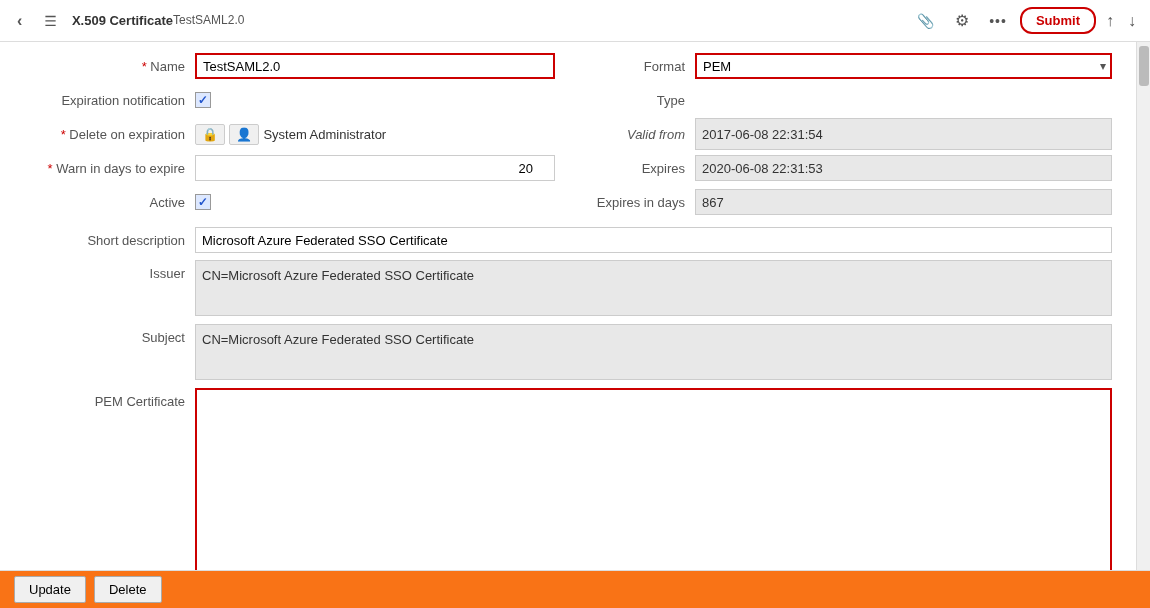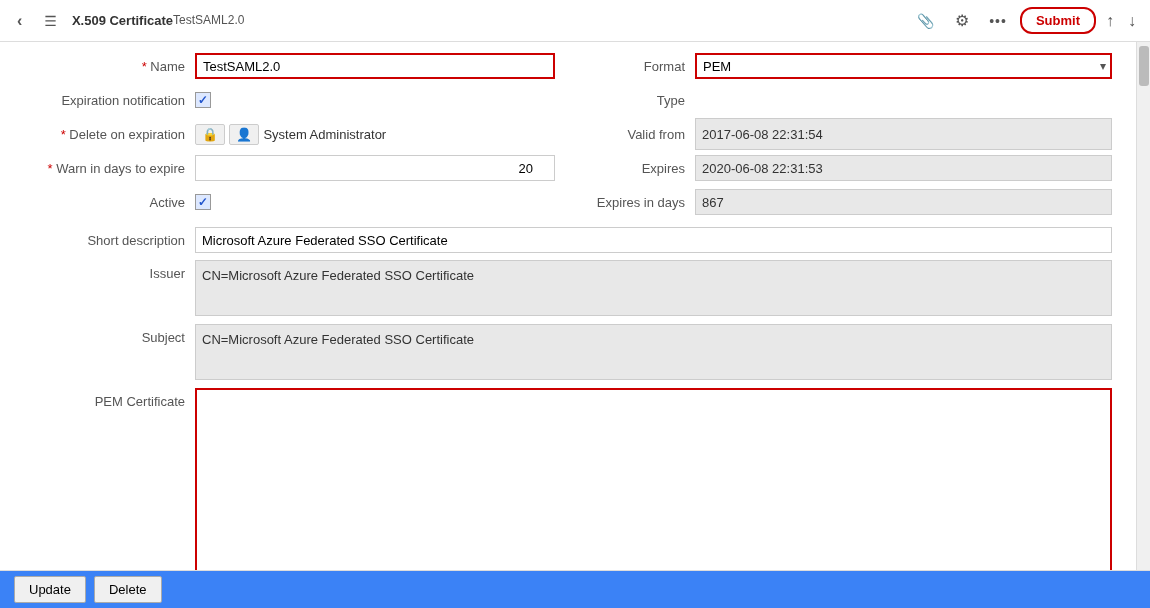--- a/index.html
+++ b/index.html
@@ -165,21 +165,21 @@
           <div class="lbl">
             <span style="color:#c00;">*</span> <span>Delete on expiration</span>
           </div>
           <div style="padding-right:10px; display:flex; align-items:center; gap:4px;">
             <button class="lock-icon-btn" style="background:#f0f0f0; border:1px solid #ccc; padding:2px 6px; font-size:13px; cursor:pointer;">🔒</button>
             <button class="person-icon-btn" style="background:#f0f0f0; border:1px solid #ccc; padding:2px 6px; font-size:13px; cursor:pointer;">👤</button>
             <span style="font-size:13px;">System Administrator</span>
           </div>
         </div>
         <div style="display:grid; grid-template-columns:130px 1fr; align-items:center; min-height:32px;">
-          <div class="lbl" style="text-align:right; padding-right:10px;">Valid from</div>
+          <div class="lbl" style="text-align:right; padding-right:10px;font-style:italic;">Valid from</div>
           <div style="padding-right:8px;">
             <input type="text" class="readonly-input" style="width: 100%; height: 32px; background: rgb(232, 232, 232); border: 1px solid rgb(204, 204, 204); padding: 2px 6px; font-size: 13px;" value="2017-06-08 22:31:54" readonly="">
           </div>
         </div>
       </div>
 
       <div style="display:grid; grid-template-columns:1fr 1fr; margin-bottom:2px;">
         <div style="display:grid; grid-template-columns:185px 1fr; align-items:center; min-height:32px;">
           <div class="lbl">
             <span style="color:#c00;">*</span> <span>Warn in days to expire</span>
@@ -241,17 +241,17 @@
         </div>
       </div>
 
     </div>
 
     <div style="width:14px; background:#f0f0f0; border-left:1px solid #ddd; display:flex; flex-direction:column; align-items:center; flex-shrink:0;">
       <div style="width:10px; height:40px; background:#bbb; border-radius:3px; margin-top:4px;"></div>
     </div>
   </div>
 
-  <div style="position:absolute; bottom:0; left:0; right:0; height:38px; border-top:1px solid #ddd; background:#3b82f6; display:flex; align-items:center; padding: 0 14px; gap:8px;">
+  <div style="position:absolute; bottom:0; left:0; right:0; height:38px; border-top:1px solid #ddd; background:#f97316; display:flex; align-items:center; padding: 0 14px; gap:8px;">
     <button class="action-btn">Update</button>
     <button class="action-btn">Delete</button>
   </div>
 </div>
 
 </body></html>

